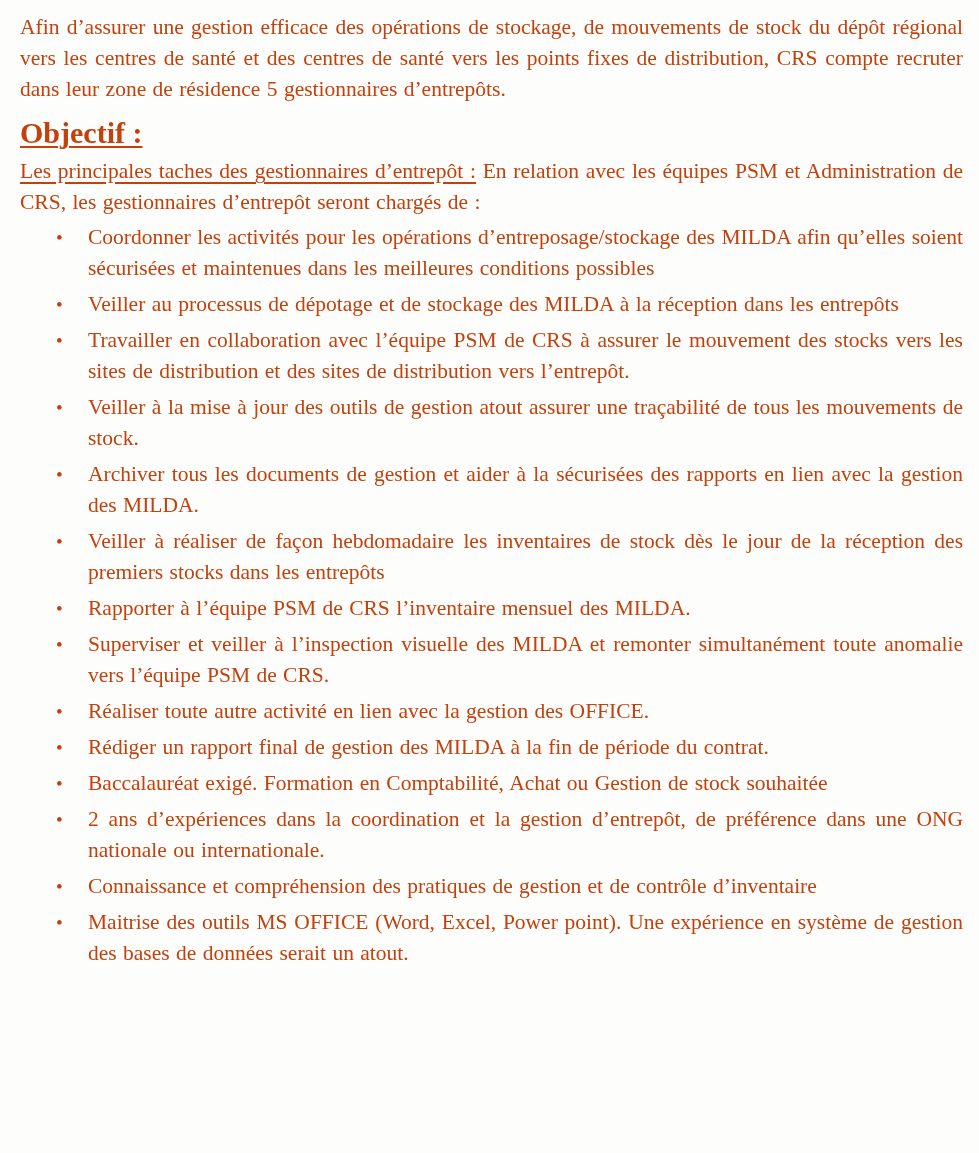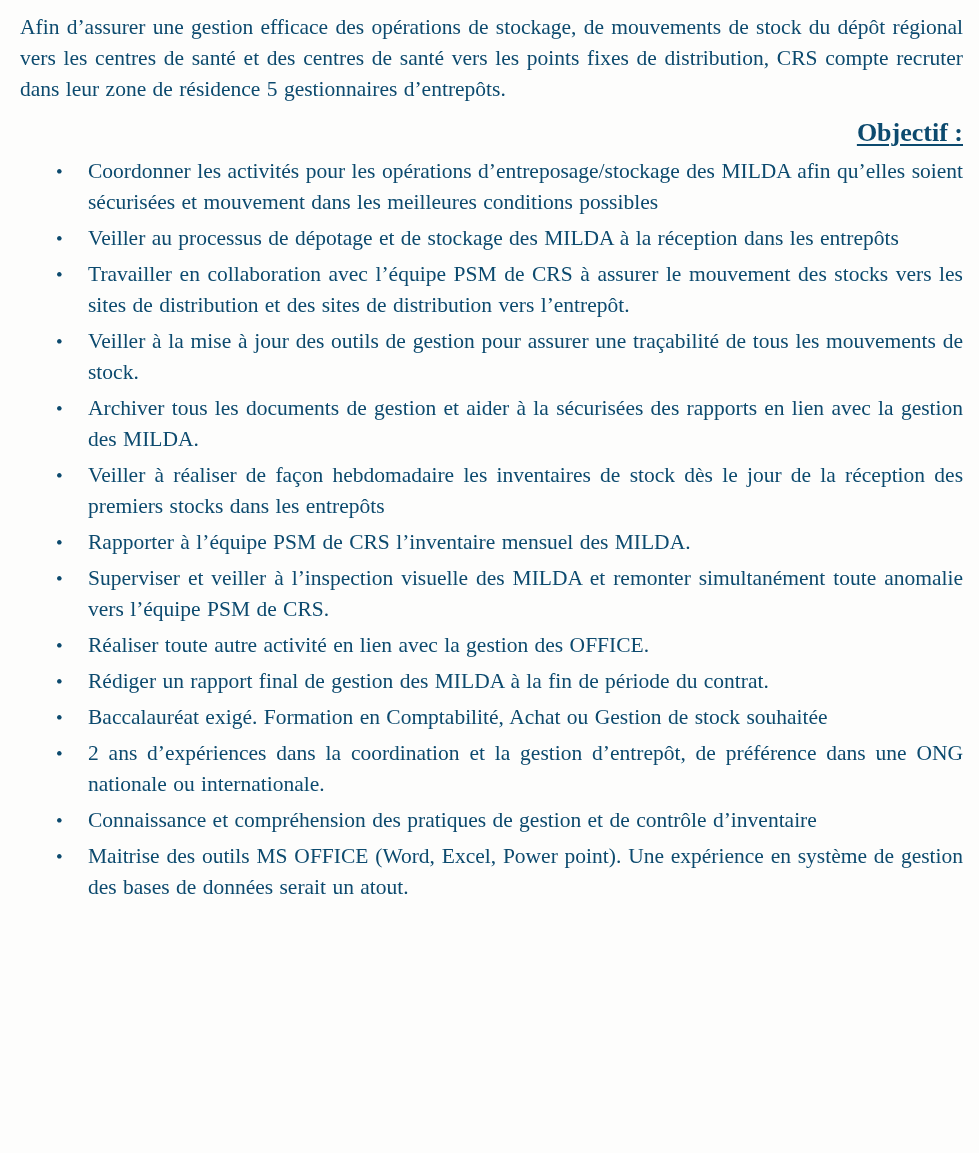--- a/index.html
+++ b/index.html
@@ -13,36 +13,35 @@
     width: 979px;
     height: 1153px;
     margin: 0 auto;
     background: #fdfdfc;
     box-sizing: border-box;
     padding: 12px 16px 6px 20px;
     overflow: hidden;
     font-family: "Liberation Serif", "DejaVu Serif", serif;
     font-size: 21.5px;
     line-height: 31px;
-    color: #0c4a6e;
+    color: #c2410c;
     -webkit-font-smoothing: antialiased;
   }
   .para {
     margin: 0 0 12px 0;
     text-align: justify;
     word-spacing: 1px;
   }
   .para.tight {
     margin-bottom: 4px;
   }
   .heading {
     font-weight: 700;
-    font-size: 26px;
+    font-size: 30px;
     margin: 10px 0 8px 0;
-    text-align: right;
   }
   .heading .u {
     text-decoration: underline;
     text-decoration-thickness: 2px;
     text-underline-offset: 3px;
   }
   .u-lead {
     text-decoration: underline;
     text-decoration-thickness: 1.5px;
     text-underline-offset: 4px;
@@ -73,37 +72,40 @@
 
 <div class="page">
 
   <p class="para">Afin d’assurer une gestion efficace des opérations de stockage, de mouvements de stock du dépôt régional vers les centres de santé et des centres de santé vers les points fixes de distribution, CRS compte recruter dans leur zone de résidence 5 gestionnaires d’entrepôts.</p>
 
   <h3 class="heading">
     <span class="u">Objectif :</span>
   </h3>
 
 
+  <p class="para tight">
+    <span class="u-lead">Les principales taches des gestionnaires d’entrepôt :</span><span> En relation avec les équipes PSM et Administration de CRS, les gestionnaires d’entrepôt seront chargés de :</span>
+  </p>
 
   <ul class="bullets">
       <li>
       <span class="dot">•</span>
-      <span class="bi-text">Coordonner les activités pour les opérations d’entreposage/stockage des MILDA afin qu’elles soient sécurisées et mouvement dans les meilleures conditions possibles</span>
+      <span class="bi-text">Coordonner les activités pour les opérations d’entreposage/stockage des MILDA afin qu’elles soient sécurisées et maintenues dans les meilleures conditions possibles</span>
     </li>
       <li>
       <span class="dot">•</span>
       <span class="bi-text">Veiller au processus de dépotage et de stockage des MILDA à la réception dans les entrepôts</span>
     </li>
       <li>
       <span class="dot">•</span>
       <span class="bi-text">Travailler en collaboration avec l’équipe PSM de CRS à assurer le mouvement des stocks vers les sites de distribution et des sites de distribution vers l’entrepôt.</span>
     </li>
       <li>
       <span class="dot">•</span>
-      <span class="bi-text">Veiller à la mise à jour des outils de gestion pour assurer une traçabilité de tous les mouvements de stock.</span>
+      <span class="bi-text">Veiller à la mise à jour des outils de gestion atout assurer une traçabilité de tous les mouvements de stock.</span>
     </li>
       <li>
       <span class="dot">•</span>
       <span class="bi-text">Archiver tous les documents de gestion et aider à la sécurisées des rapports en lien avec la gestion des MILDA.</span>
     </li>
       <li>
       <span class="dot">•</span>
       <span class="bi-text">Veiller à réaliser de façon hebdomadaire les inventaires de stock dès le jour de la réception des premiers stocks dans les entrepôts</span>
     </li>
       <li>

